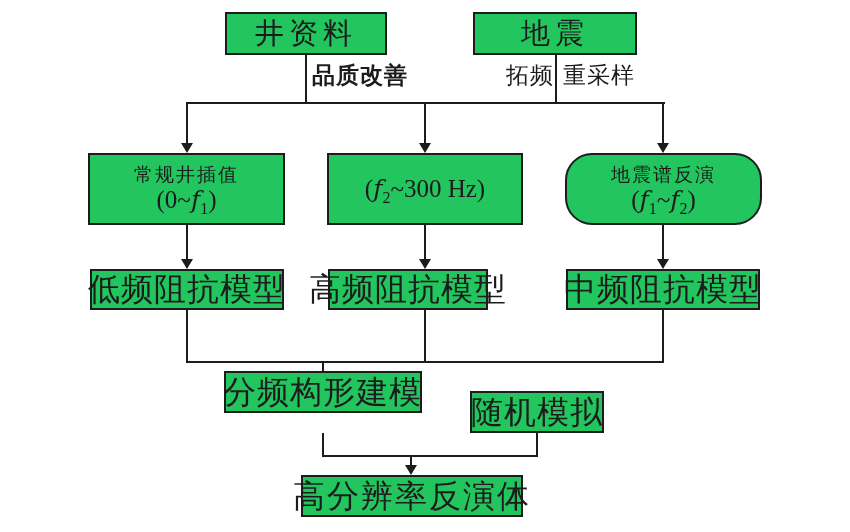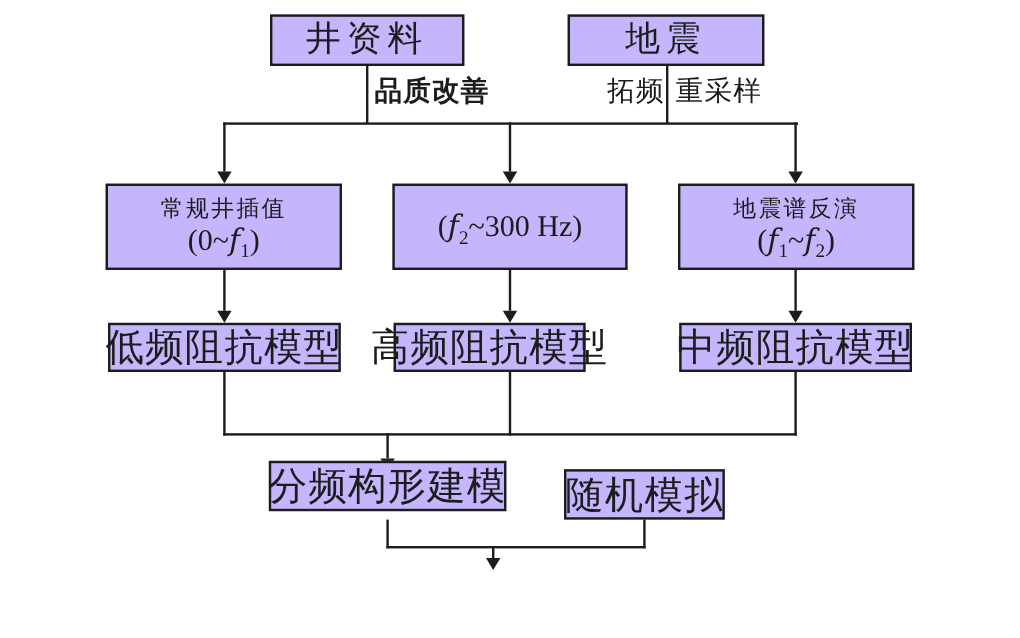--- a/index.html
+++ b/index.html
@@ -13,21 +13,21 @@
     width: 850px;
     height: 532px;
     background: #ffffff;
     color: #1c1c1c;
     overflow: hidden;
   }
   .node {
     position: absolute;
     box-sizing: border-box;
     border: 2px solid #1c1c1c;
-    background: #c4b5fd;
+    background: #22c55e;
     display: flex;
     flex-direction: column;
     align-items: center;
     justify-content: center;
     text-align: center;
   }
   .node-name {
     font-size: 19px;
     line-height: 1.15;
     letter-spacing: 2px;
@@ -97,21 +97,21 @@
   <div class="vl" style="left:662px; top:102px; height:41px;"></div>
   <div class="ah" style="left:657px; top:143px;"></div>
 
   <div class="node" style="left:88px; top:153px; width:197px; height:72px;">
     <div class="node-name">常规井插值</div>
     <div class="node-sub"><span>(0~</span><span class="fit">f</span><span class="fsub">1</span><span>)</span></div>
   </div>
   <div class="node" style="left:327px; top:153px; width:196px; height:72px;">
     <div class="node-sub"><span>(</span><span class="fit">f</span><span class="fsub">2</span><span>~300 Hz)</span></div>
   </div>
-  <div class="node" style="left:565px; top:153px; width:197px; height:72px;">
+  <div class="node" style="left:565px; top:153px; width:197px; height:72px;border-radius:27px;">
     <div class="node-name">地震谱反演</div>
     <div class="node-sub"><span>(</span><span class="fit">f</span><span class="fsub">1</span><span>~</span><span class="fit">f</span><span class="fsub">2</span><span>)</span></div>
   </div>
 
   <div class="vl" style="left:186px; top:225px; height:34px;"></div>
   <div class="ah" style="left:181px; top:259px;"></div>
   <div class="vl" style="left:424px; top:225px; height:34px;"></div>
   <div class="ah" style="left:419px; top:259px;"></div>
   <div class="vl" style="left:662px; top:225px; height:34px;"></div>
   <div class="ah" style="left:657px; top:259px;"></div>
@@ -127,28 +127,31 @@
   </div>
 
   <div class="vl" style="left:186px; top:310px; height:53px;"></div>
   <div class="vl" style="left:424px; top:310px; height:53px;"></div>
   <div class="vl" style="left:662px; top:310px; height:53px;"></div>
   <div class="hl" style="left:186px; top:361px; width:478px;"></div>
 
   <div class="vl" style="left:322px; top:361px; height:21px;"></div>
   <div class="ah" style="left:317px; top:382px;"></div>
 
-  <div class="node" style="left:224px; top:384px; width:198px; height:42px;">
+  <div class="node" style="left:224px; top:371px; width:198px; height:42px;">
     <div class="node-name mid">分频构形建模</div>
   </div>
   <div class="node" style="left:470px; top:391px; width:134px; height:42px;">
     <div class="node-name mid">随机模拟</div>
   </div>
 
   <div class="vl" style="left:322px; top:433px; height:24px;"></div>
   <div class="vl" style="left:536px; top:433px; height:24px;"></div>
   <div class="hl" style="left:322px; top:455px; width:216px;"></div>
 
   <div class="vl" style="left:410px; top:455px; height:10px;"></div>
   <div class="ah" style="left:405px; top:465px;"></div>
 
+  <div class="node" style="left:301px; top:475px; width:222px; height:42px;">
+    <div class="node-name mid" style="letter-spacing:2px;">高分辨率反演体</div>
+  </div>
 
 </div>
 
 </body></html>

